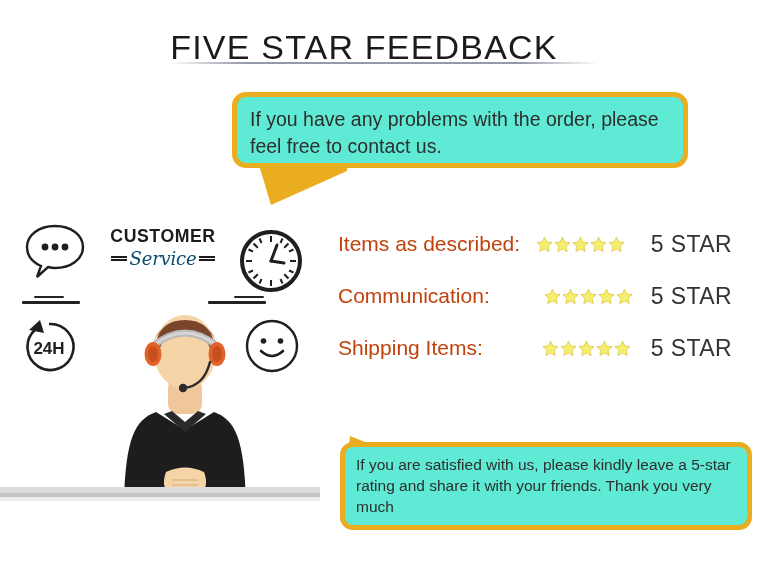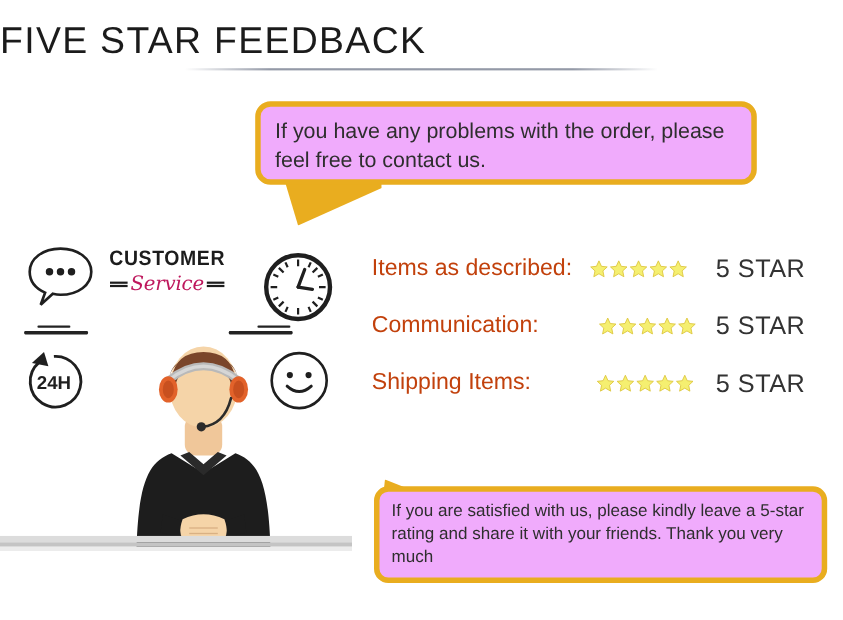--- a/index.html
+++ b/index.html
@@ -5,32 +5,32 @@
   html,body{margin:0;padding:0;}
   body{
     width:766px;height:564px;background:#ffffff;
     font-family:"Liberation Sans",sans-serif;
     position:relative;overflow:hidden;
   }
   .stage{position:absolute;inset:0;}
 
   
   .title{
-    position:absolute;left:0;top:18px;width:728px;
-    font-size:34px;letter-spacing:1.2px;
+    position:absolute;left:0;top:28px;width:728px;
+    text-align:center;font-size:34px;letter-spacing:1.2px;
     color:#1b1b1b;font-weight:400;
   }
   .rule{
     position:absolute;left:168px;top:62px;width:430px;height:2px;
     background:linear-gradient(to right,rgba(60,70,95,0) 0%,rgba(60,70,95,.55) 18%,rgba(60,70,95,.55) 82%,rgba(60,70,95,0) 100%);
   }
 
   
   .bubble{
-    position:absolute;background:#f0abfc;border:5px solid #e9ad1f;
+    position:absolute;background:#5eead4;border:5px solid #e9ad1f;
     border-radius:14px;box-sizing:border-box;
     color:#2b2b2b;
   }
   .bubble .txt{
     font-size:19px;line-height:26px;color:#2e2e2e;
     padding:9px 12px 10px 13px;
   }
   .bubble.top{left:232px;top:92px;width:456px;height:76px;}
   .bubble.top .txt{font-size:19.5px;line-height:27px;}
   .bubble.bottom{left:340px;top:442px;width:412px;height:88px;border-radius:13px;}
@@ -70,35 +70,35 @@
   .icon-abs{position:absolute;}
   .chatbub{left:24px;top:222px;}
   .badge24{left:20px;top:318px;}
   .clock{left:238px;top:228px;}
   .smiley{left:244px;top:318px;}
 
   .dashes{position:absolute;}
   .dashes span{display:block;background:#232323;border-radius:1px;}
 
   
-  .cs-logo{position:absolute;left:90px;top:225px;width:124px;text-align:center;}
+  .cs-logo{position:absolute;left:101px;top:225px;width:124px;text-align:center;}
   .cs-top{
     font-size:19px;font-weight:700;letter-spacing:.6px;color:#1c1c1c;
     font-family:"Liberation Sans",sans-serif;transform:scaleX(.93);
   }
   .cs-bot{display:flex;align-items:center;justify-content:center;gap:3px;margin-top:1px;}
   .cs-bot .dash{width:16px;height:5px;position:relative;}
   .cs-bot .dash::before,.cs-bot .dash::after{
     content:"";position:absolute;left:0;width:100%;height:1.6px;background:#1c1c1c;
   }
   .cs-bot .dash::before{top:0;}
   .cs-bot .dash::after{bottom:0;}
   .cs-script{
     font-family:"DejaVu Serif",serif;font-style:italic;font-size:18px;
-    color:#be185d;letter-spacing:-.2px;
+    color:#0c4a6e;letter-spacing:-.2px;
   }
 
   
   .agent{position:absolute;left:60px;top:300px;width:250px;height:230px;}
   .desk{
     position:absolute;left:0;top:487px;width:320px;height:14px;
   }
 </style>
 </head>
 <body>

